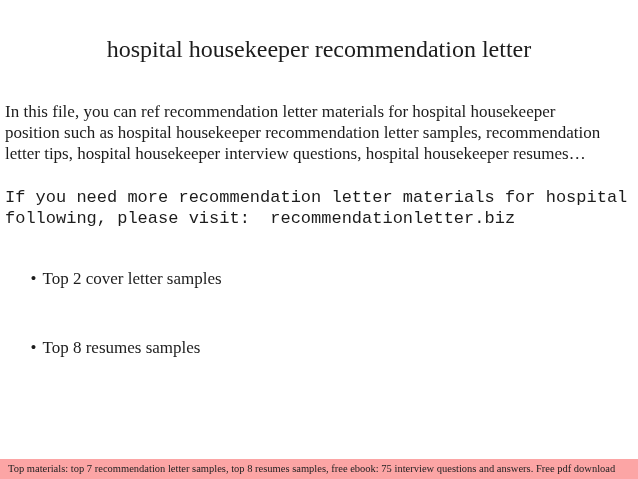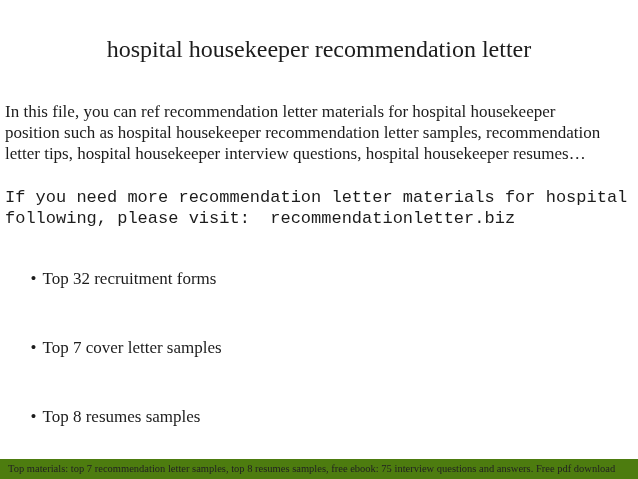--- a/index.html
+++ b/index.html
@@ -55,21 +55,21 @@
   .bullet-marker {
     display: inline-block;
     width: 12px;
   }
   .footer {
     position: absolute;
     left: 0;
     top: 459px;
     width: 638px;
     height: 20px;
-    background: #4d7c0f;
+    background: #fca5a5;
     box-sizing: border-box;
     padding-left: 8px;
     font-size: 10.5px;
     line-height: 19px;
     color: #222222;
     white-space: nowrap;
     overflow: hidden;
   }
 </style>
 </head>
@@ -81,24 +81,21 @@
 
   <p class="para para-intro">In this file, you can ref recommendation letter materials for hospital housekeeper
 position such as hospital housekeeper recommendation letter samples, recommendation
 letter tips, hospital housekeeper interview questions, hospital housekeeper resumes…</p>
 
   <p class="para para-visit">If you need more recommendation letter materials for hospital housekeeper as
 following, please visit:  recommendationletter.biz</p>
 
   <div class="bullets">
     <div class="bullet-item">
-      <span class="bullet-marker">•</span><span>Top 32 recruitment forms</span>
-    </div>
-    <div class="bullet-item">
-      <span class="bullet-marker">•</span><span>Top 7 cover letter samples</span>
+      <span class="bullet-marker">•</span><span>Top 2 cover letter samples</span>
     </div>
     <div class="bullet-item">
       <span class="bullet-marker">•</span><span>Top 8 resumes samples</span>
     </div>
 
   </div>
 
   <footer class="footer">
     <span>Top materials: top 7 recommendation letter samples, top 8 resumes samples, free ebook: 75 interview questions and answers. Free pdf download</span>
   </footer>

